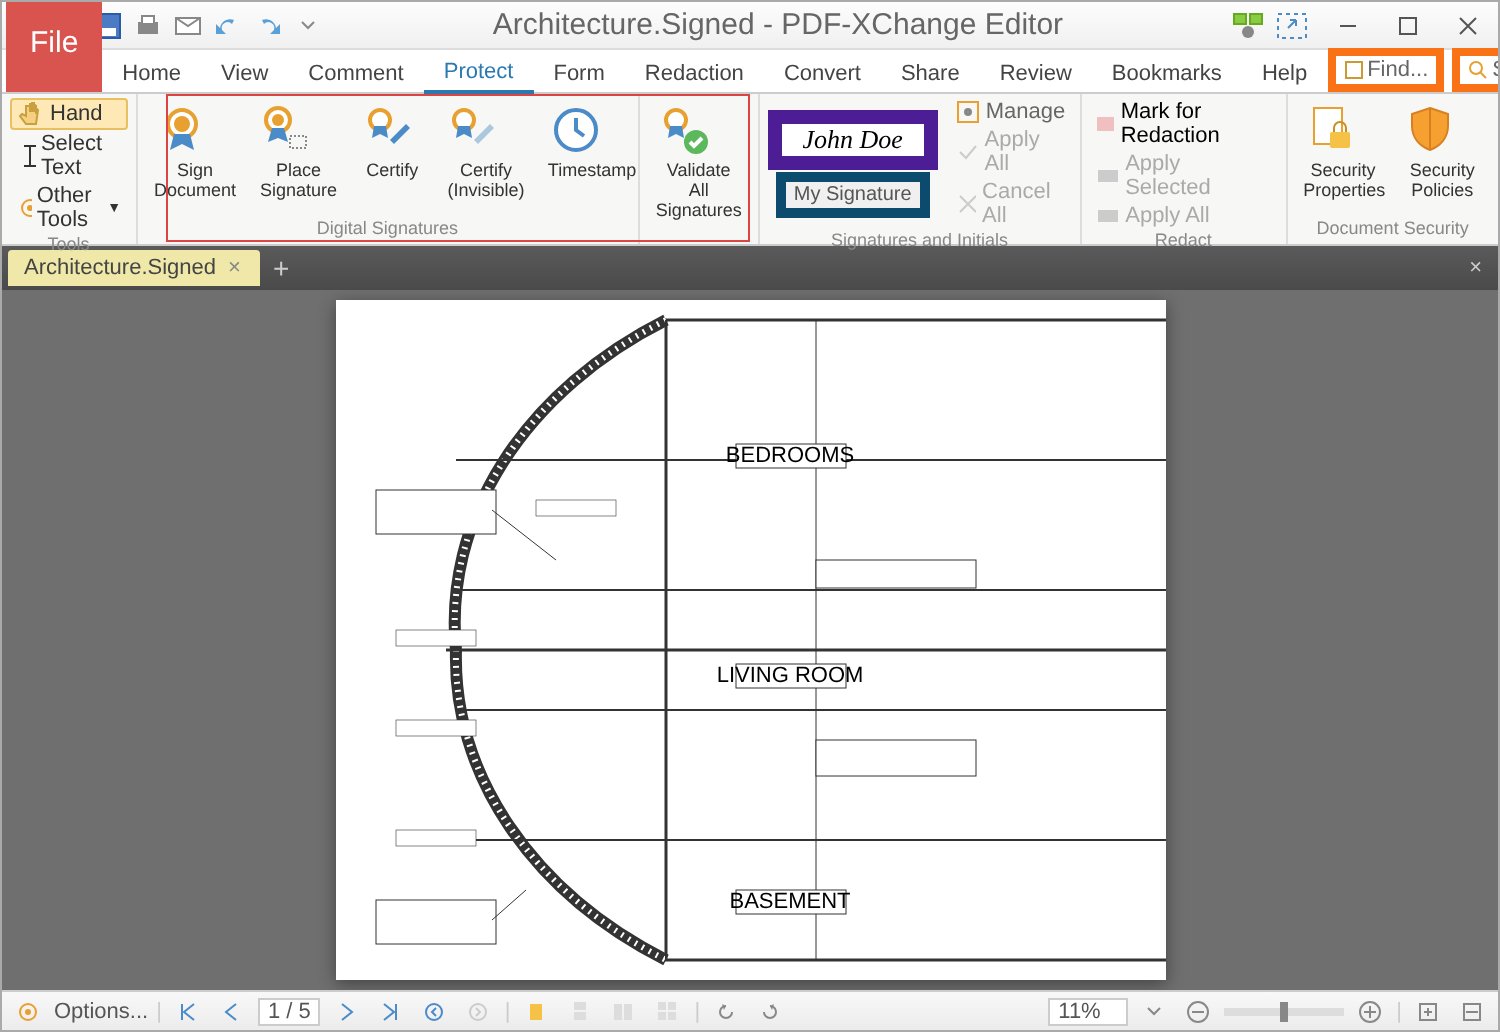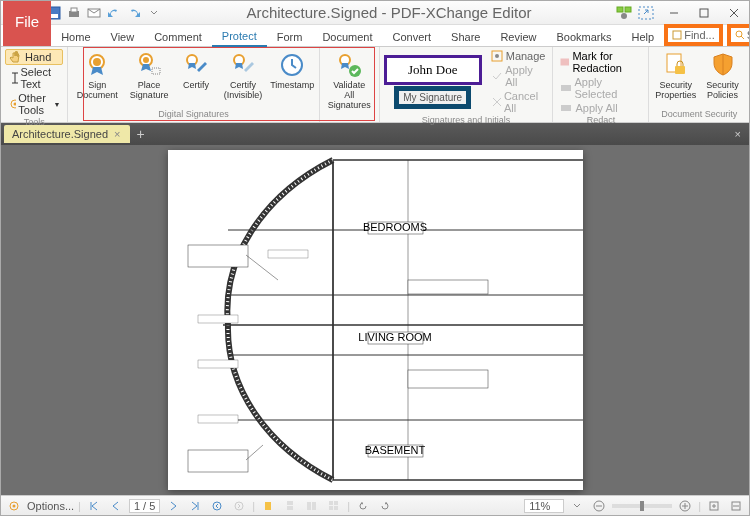--- a/index.html
+++ b/index.html
@@ -13,28 +13,28 @@
 .menutabs{height:22px;background:#fff;display:flex;align-items:flex-end;border-bottom:1px solid #ccc;padding-left:2px}
 .filetab{background:#d9534f;color:#fff;padding:16px 12px;cursor:pointer;font-size:15px}
 .mtab{padding:3px 10px;cursor:pointer;color:#444;font-size:11px}
 .mtab.active{color:#2a7ab0;border-bottom:2px solid #2a7ab0;margin-bottom:-1px}
 .rightbar{margin-left:auto;display:flex;align-items:center;gap:4px;padding-right:6px}
 .findbox{border:4px solid #f97316;padding:1px 4px;display:flex;align-items:center;gap:2px;font-size:10px;color:#666}
 .ribbon{height:76px;background:#f7f7f5;display:flex;border-bottom:1px solid #ccc}
 .rgroup{border-right:1px solid #ddd;padding:2px 4px;display:flex;flex-direction:column;align-items:center;position:relative}
 .rgroup-label{font-size:9px;color:#888;text-align:center;margin-top:auto;padding-bottom:1px}
 .rgroup-items{display:flex;gap:2px;flex:1}
-.rbtn{display:flex;flex-direction:column;align-items:center;justify-content:flex-start;padding:2px 4px;cursor:pointer;text-align:center;min-width:40px}
+.rbtn{display:flex;flex-direction:column;justify-content:flex-start;padding:2px 4px;cursor:pointer;text-align:center;min-width:40px}
 .rbtn-icon{width:28px;height:28px;display:flex;align-items:center;justify-content:center;margin-bottom:1px}
 .rbtn-label{font-size:9px;color:#333;line-height:10px;max-width:50px}
 .tools-group{width:80px}
 .tools-group .tool-row{display:flex;align-items:center;gap:2px;padding:1px 3px;font-size:10px;color:#333;cursor:pointer;width:100%}
 .tools-group .tool-row.sel{background:#fde8b6;border:1px solid #e8c060;border-radius:2px}
 .redbox{border:1px solid #d44;position:absolute;top:46px;left:82px;width:292px;height:74px;pointer-events:none}
-.sig-preview{width:98px;height:30px;border:3px solid #4c1d95;background:#fff;display:flex;align-items:center;justify-content:center;font-family:'Brush Script MT',cursive;font-size:13px;}
+.sig-preview{width:85px;height:30px;border:7px solid #4c1d95;background:#fff;display:flex;align-items:center;justify-content:center;font-family:'Brush Script MT',cursive;font-size:13px;font-style:italic}
 .sig-btn{font-size:10px;border:5px solid #0c4a6e;background:#f0f0f0;padding:1px 4px;margin-top:1px;color:#555}
 .small-rows{display:flex;flex-direction:column;gap:0;font-size:10px;color:#666;justify-content:center}
 .small-row{display:flex;align-items:center;gap:3px;padding:1px 3px;cursor:pointer}
 .small-row.dis{color:#aaa}
 .doctab-bar{height:22px;background:linear-gradient(#5a5a5a,#4a4a4a);display:flex;align-items:center;padding-left:3px}
 .doctab{background:#efe8a8;padding:3px 10px 3px 8px;font-size:10px;color:#444;display:flex;align-items:center;gap:6px;border-radius:2px 2px 0 0}
 .doctab-close{cursor:pointer;color:#888}
 .addtab{color:#ccc;padding:0 6px;cursor:pointer;font-size:14px}
 .closepanel{margin-left:auto;color:#ccc;padding:0 8px;cursor:pointer}
 .workspace{height:350px;background:#6f6f6f;display:flex;align-items:center;justify-content:center;overflow:hidden;position:relative}
@@ -129,21 +129,21 @@
   </div>
 </div>
 
 <div class="menutabs">
   <div class="filetab">File</div>
   <div class="mtab">Home</div>
   <div class="mtab">View</div>
   <div class="mtab">Comment</div>
   <div class="mtab active">Protect</div>
   <div class="mtab">Form</div>
-  <div class="mtab">Document</div>
+  <div class="mtab">Redaction</div>
   <div class="mtab">Convert</div>
   <div class="mtab">Share</div>
   <div class="mtab">Review</div>
   <div class="mtab">Bookmarks</div>
   <div class="mtab">Help</div>
   <div class="rightbar">
     <div class="findbox">
         <svg width="10" height="10">
           <rect x="1" y="1" width="8" height="8" fill="#fff" stroke="#c93"></rect>
         </svg>

